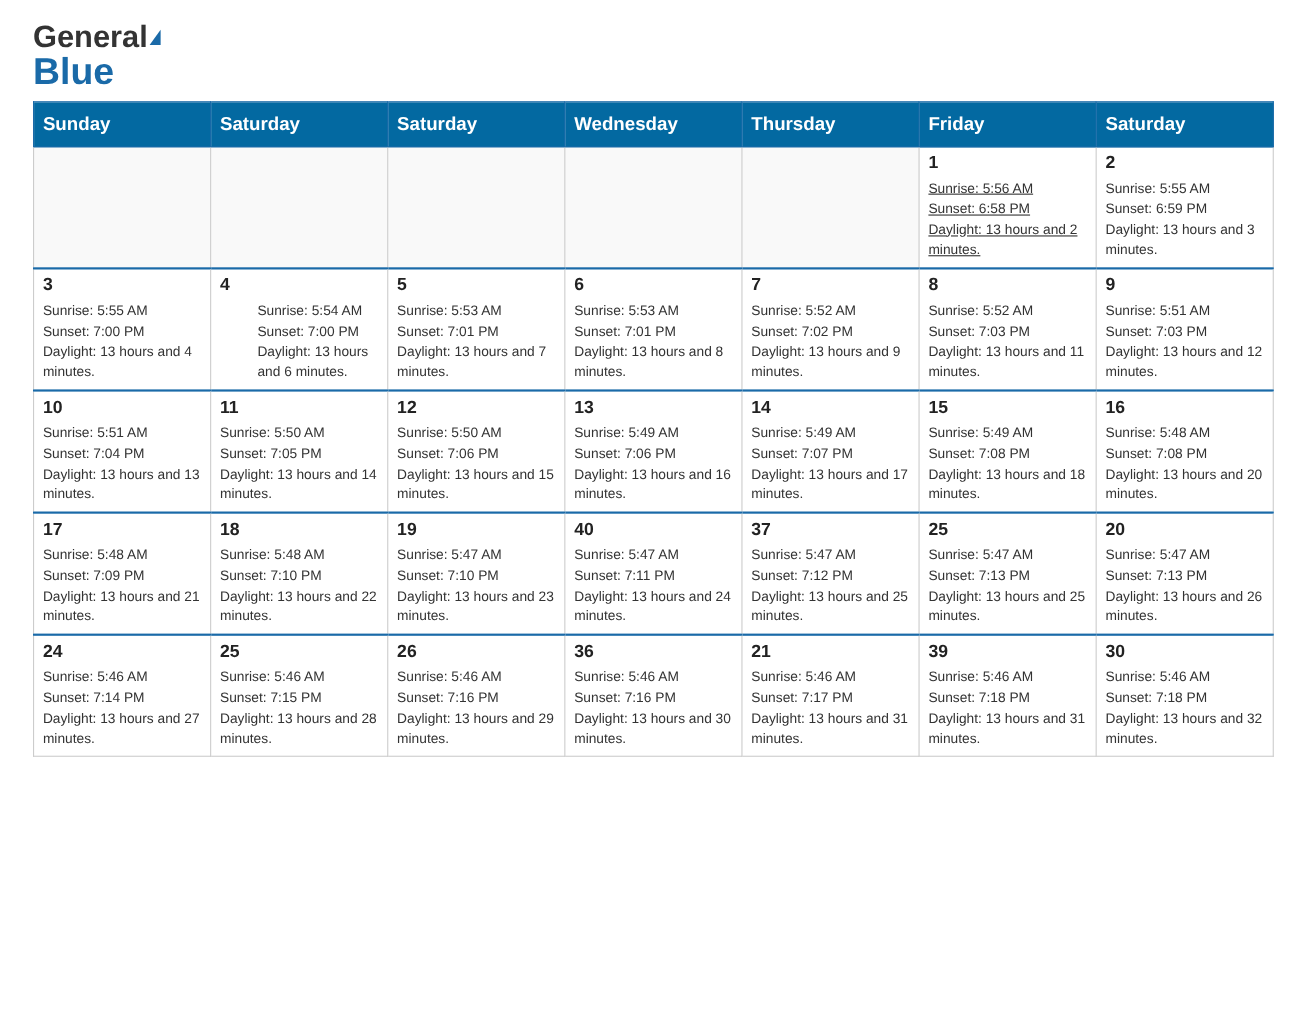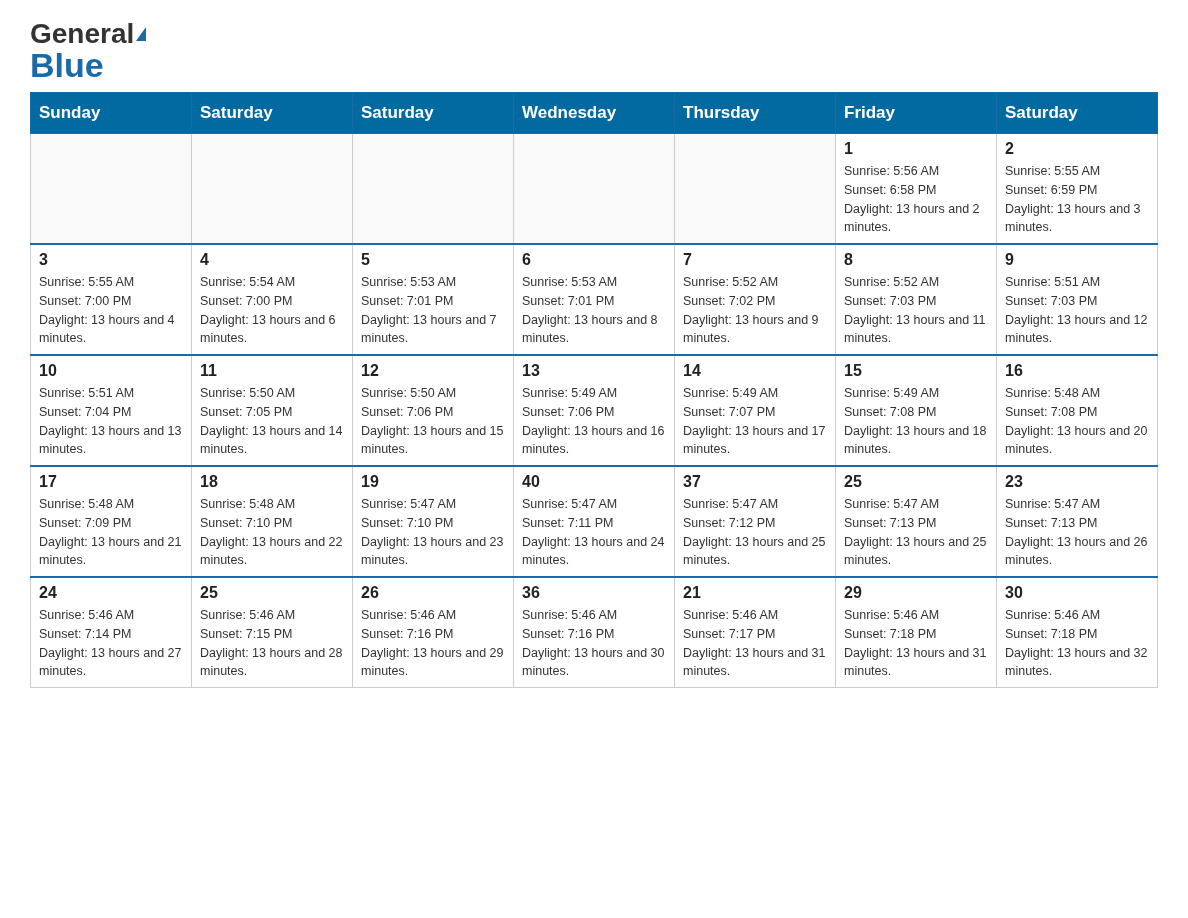--- a/index.html
+++ b/index.html
@@ -128,41 +128,41 @@
   </thead>
   <tbody id="calendar-body">
   <tr>
         <td class="empty-cell"></td>
         <td class="empty-cell"></td>
         <td class="empty-cell"></td>
         <td class="empty-cell"></td>
         <td class="empty-cell"></td>
         <td>
           <div class="day-number">1</div>
-          <div class="day-info" style="white-space: pre-line;">Sunrise: 5:56 AM
+          <div class="day-info" style="white-space: pre-line; text-decoration: underline;">Sunrise: 5:56 AM
 Sunset: 6:58 PM
 Daylight: 13 hours and 2 minutes.</div>
         </td>
         <td>
           <div class="day-number">2</div>
           <div class="day-info" style="white-space: pre-line;">Sunrise: 5:55 AM
 Sunset: 6:59 PM
 Daylight: 13 hours and 3 minutes.</div>
         </td>
       </tr>
       <tr class="row-divider">
         <td>
           <div class="day-number">3</div>
           <div class="day-info" style="white-space: pre-line;">Sunrise: 5:55 AM
 Sunset: 7:00 PM
 Daylight: 13 hours and 4 minutes.</div>
         </td>
         <td>
           <div class="day-number">4</div>
-          <div class="day-info" style="white-space: pre-line;">Sunrise: 5:54 AM
+          <div class="day-info" style="white-space: pre-line; margin-left: 34px;">Sunrise: 5:54 AM
 Sunset: 7:00 PM
 Daylight: 13 hours and 6 minutes.</div>
         </td>
         <td>
           <div class="day-number">5</div>
           <div class="day-info" style="white-space: pre-line;">Sunrise: 5:53 AM
 Sunset: 7:01 PM
 Daylight: 13 hours and 7 minutes.</div>
         </td>
         <td>
@@ -265,21 +265,21 @@
 Sunset: 7:12 PM
 Daylight: 13 hours and 25 minutes.</div>
         </td>
         <td>
           <div class="day-number">25</div>
           <div class="day-info" style="white-space: pre-line;">Sunrise: 5:47 AM
 Sunset: 7:13 PM
 Daylight: 13 hours and 25 minutes.</div>
         </td>
         <td>
-          <div class="day-number">23</div>
+          <div class="day-number">20</div>
           <div class="day-info" style="white-space: pre-line;">Sunrise: 5:47 AM
 Sunset: 7:13 PM
 Daylight: 13 hours and 26 minutes.</div>
         </td>
       </tr>
       <tr class="row-divider">
         <td>
           <div class="day-number">24</div>
           <div class="day-info" style="white-space: pre-line;">Sunrise: 5:46 AM
 Sunset: 7:14 PM
@@ -303,21 +303,21 @@
 Sunset: 7:16 PM
 Daylight: 13 hours and 30 minutes.</div>
         </td>
         <td>
           <div class="day-number">21</div>
           <div class="day-info" style="white-space: pre-line;">Sunrise: 5:46 AM
 Sunset: 7:17 PM
 Daylight: 13 hours and 31 minutes.</div>
         </td>
         <td>
-          <div class="day-number">29</div>
+          <div class="day-number">39</div>
           <div class="day-info" style="white-space: pre-line;">Sunrise: 5:46 AM
 Sunset: 7:18 PM
 Daylight: 13 hours and 31 minutes.</div>
         </td>
         <td>
           <div class="day-number">30</div>
           <div class="day-info" style="white-space: pre-line;">Sunrise: 5:46 AM
 Sunset: 7:18 PM
 Daylight: 13 hours and 32 minutes.</div>
         </td>

